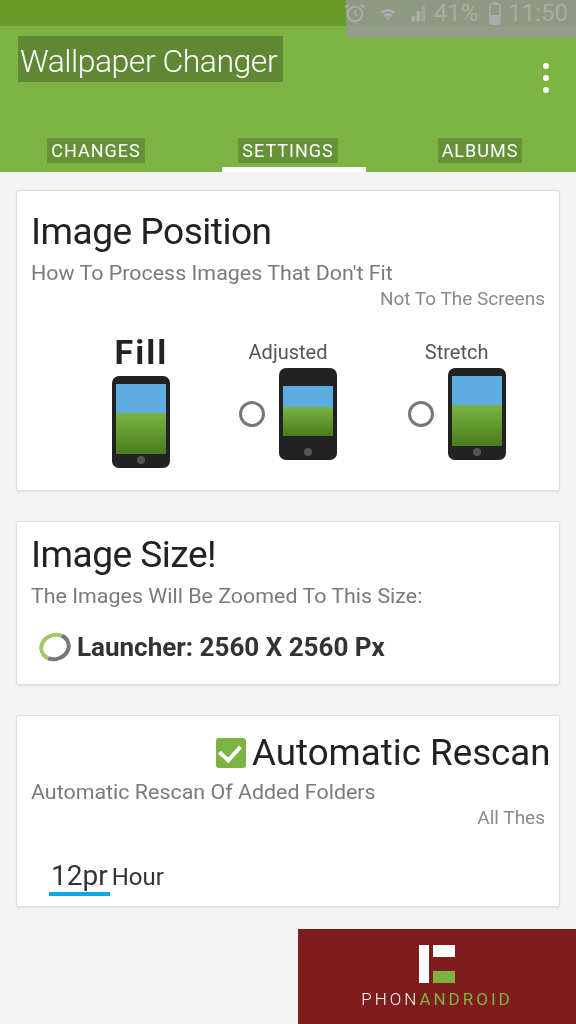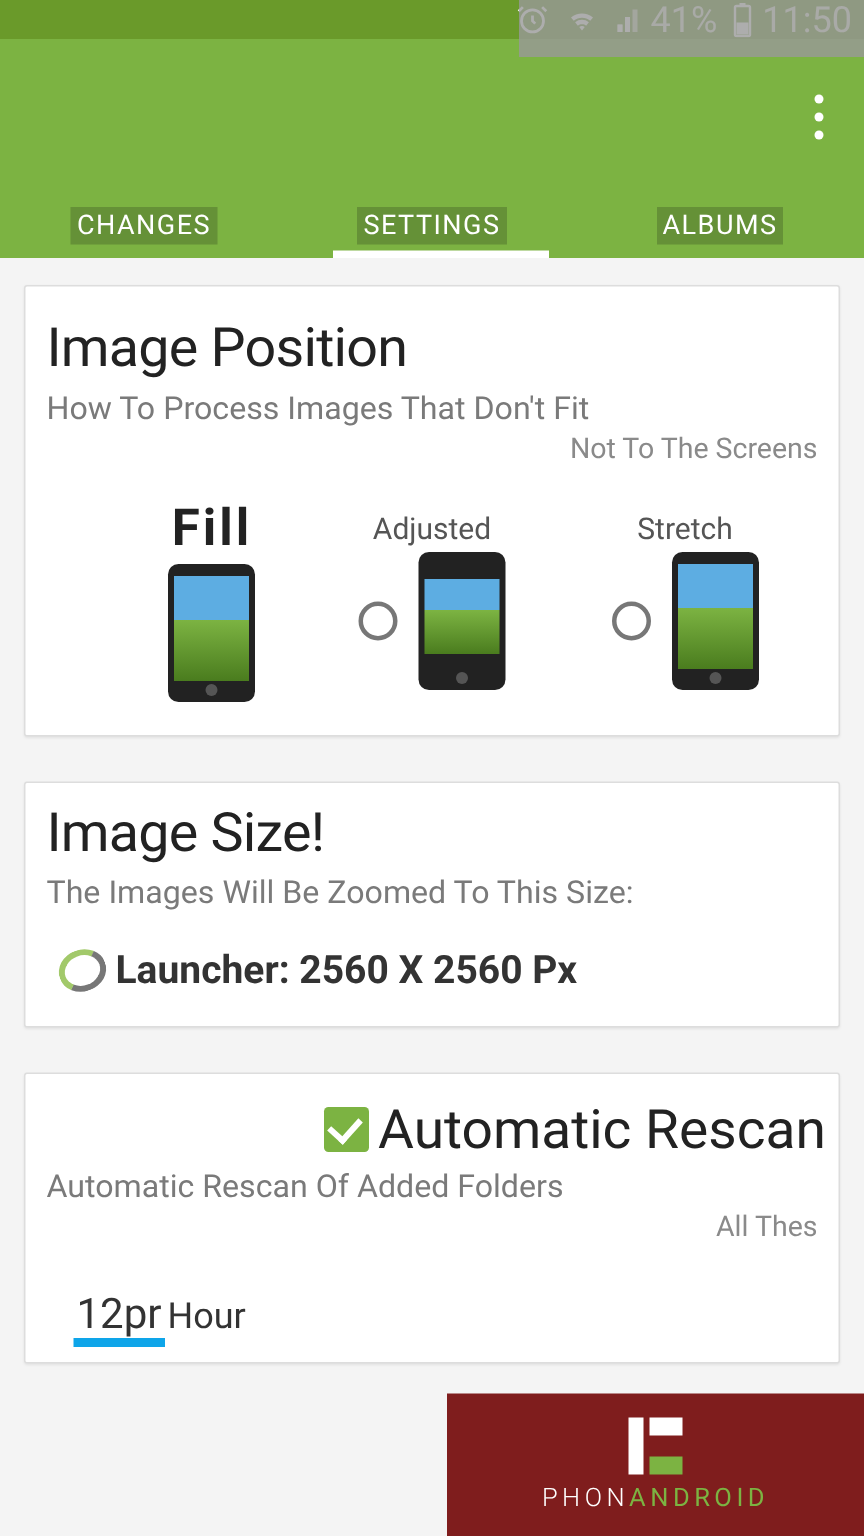--- a/index.html
+++ b/index.html
@@ -49,21 +49,21 @@
   .size-row .radio, .size-row .radio-sel2 { margin-right: 6px; }
   .radio-sel2 { width: 32px; height: 28px; border: 4px solid #777; border-radius: 50%; border-top-color: #a2c96a; border-left-color: #a2c96a; transform: rotate(-20deg); }
   .size-text { font-size: 26px; color: #333; }
 
   
   .checkbox-row { display: flex; align-items: center; margin-top: 10px; justify-content: flex-end; }
   .checkbox { width: 30px; height: 30px; background: #7cb342; border-radius: 3px; position: relative; margin-right: 6px; }
   .checkbox::after { content: ''; position: absolute; left: 7px; top: 3px; width: 10px; height: 16px; border: solid #fff; border-width: 0 4px 4px 0; transform: rotate(42deg); }
   .auto-title { font-size: 36px; font-weight: 400; color: #222; transform: scaleX(1.02); transform-origin: left center; }
   .interval-row { display: flex; align-items: baseline; margin-top: 30px; margin-left: 18px; }
-  .interval-num { font-size: 28px; color: #333; border-bottom: 6px solid #0ea5e9; padding: 0 2px; margin-right: 2px; }
+  .interval-num { font-size: 28px; color: #333; border-bottom: 4px solid #0ea5e9; padding: 0 2px; margin-right: 2px; }
   .interval-unit { font-size: 24px; color: #333; }
 
   
   .watermark { position: absolute; bottom: 0; right: 0; width: 278px; height: 95px; background: #7f1d1d; display: flex; flex-direction: column; align-items: center; justify-content: center; }
   .watermark .logo { display: flex; align-items: center; }
   .watermark .logo .bar1 { width: 10px; height: 38px; background: #fff; margin-right: 4px; }
   .watermark .logo .bar2wrap { display: flex; flex-direction: column; }
   .watermark .logo .bar2 { width: 22px; height: 12px; background: #fff; }
   .watermark .logo .bar3 { width: 22px; height: 12px; background: #7cb342; margin-top: 14px; }
   .watermark .text { color: #fff; font-size: 17px; letter-spacing: 3px; margin-top: 6px; font-weight: 300; }
@@ -96,20 +96,23 @@
     <svg width="14" height="24" viewBox="0 0 14 24" fill="white">
         <rect x="2" y="3" width="10" height="20" rx="1" fill="none" stroke="white" stroke-width="1.6"></rect>
         <rect x="5" y="1" width="4" height="2"></rect>
         <rect x="3" y="14" width="8" height="8"></rect>
       </svg>
   </span>
   <span class="ico" style="font-size:24px;margin-left:6px;">11:50</span>
 </div>
 
 <div class="app-bar">
+  <div class="app-title-wrap">
+    <span class="app-title">Wallpaper Changer</span>
+  </div>
   <div class="menu-dots">
     <span></span>
       <span></span>
       <span></span>
   </div>
   <div class="tabs">
     <div class="tab">
         <span>CHANGES</span>
       </div>
     <div class="tab active">

